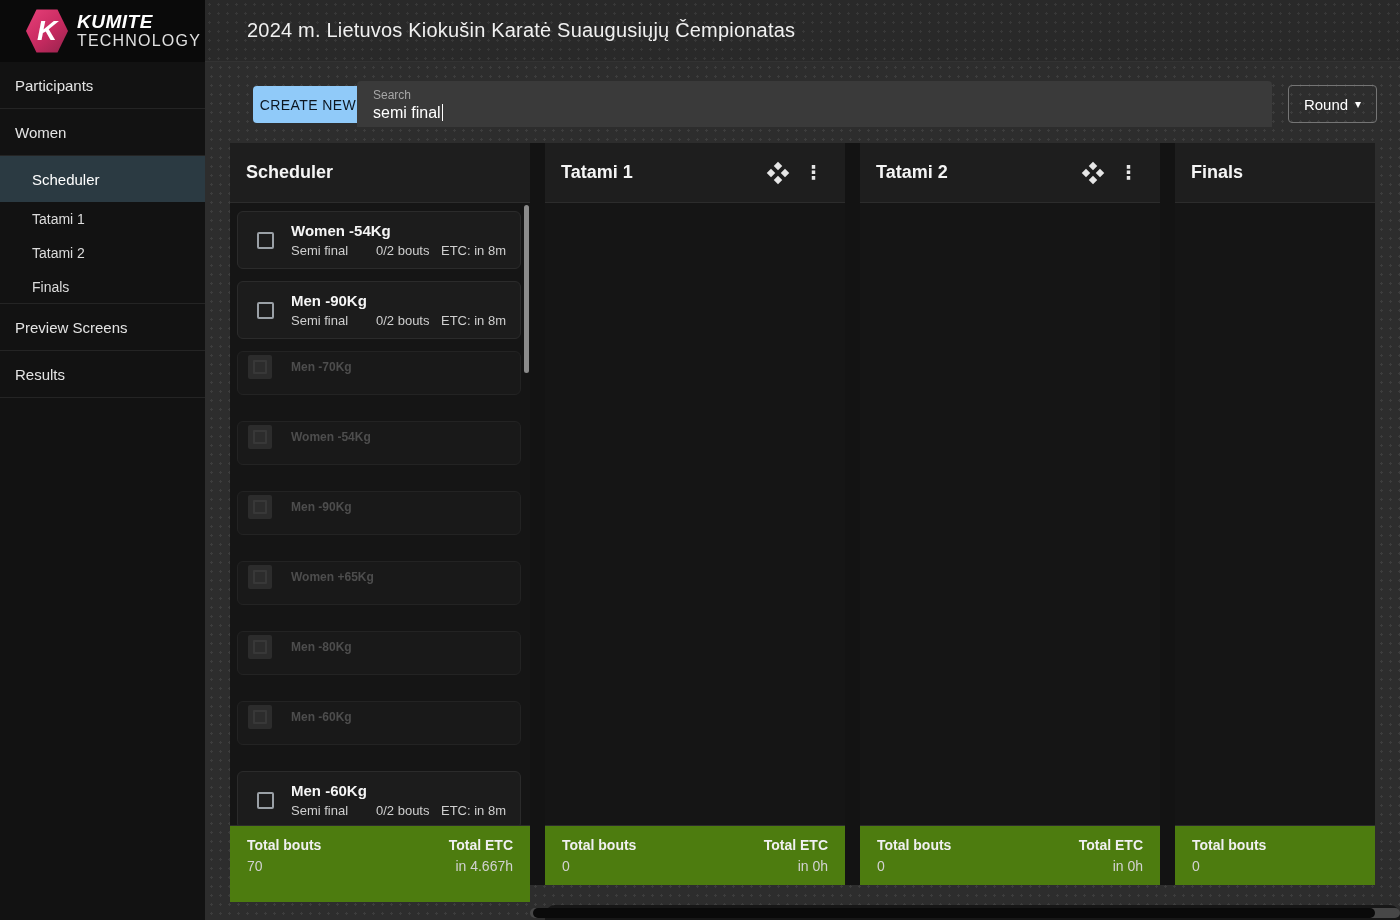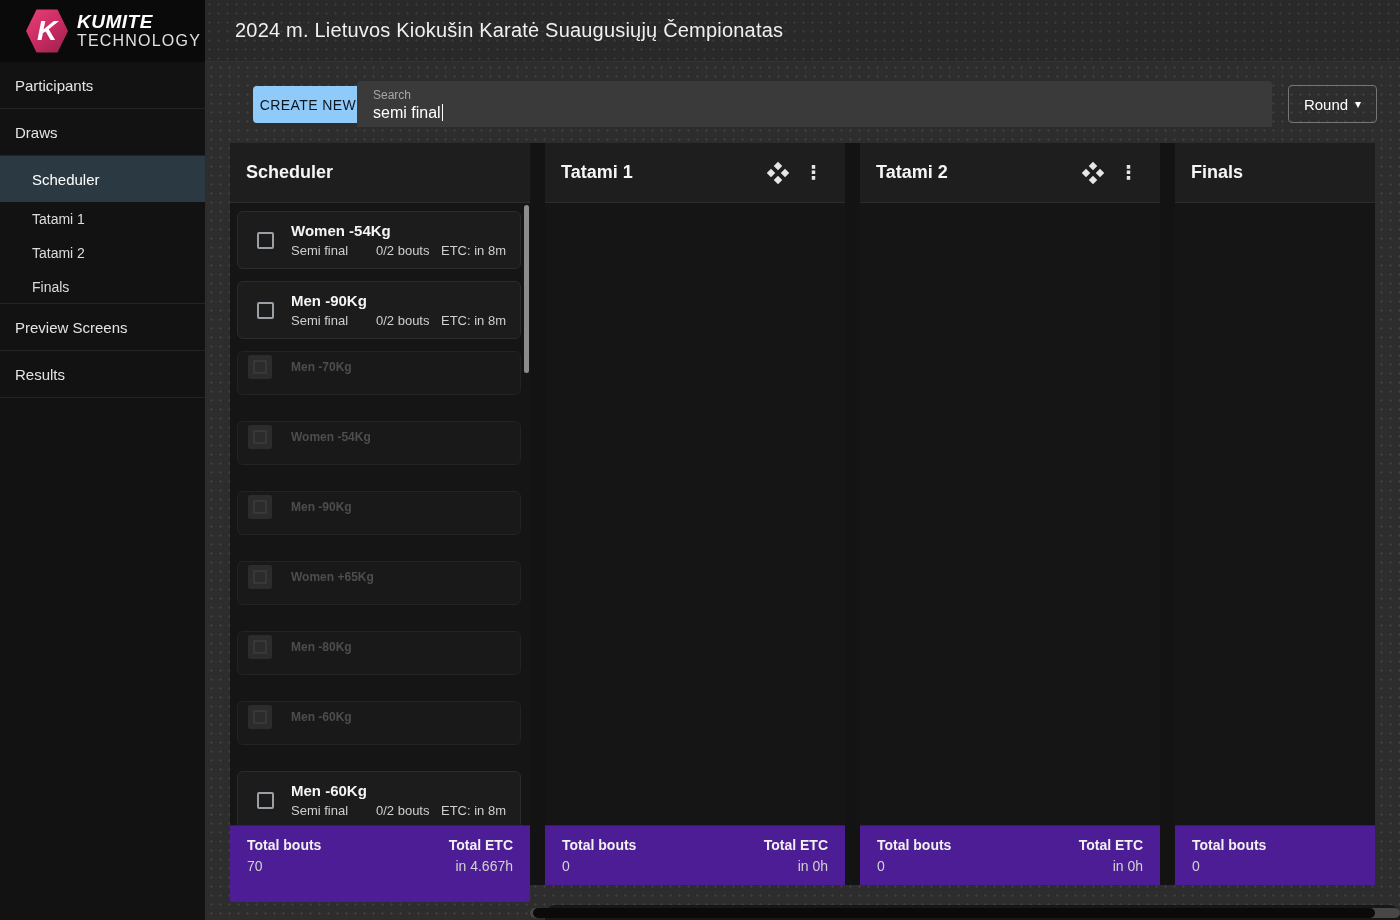--- a/index.html
+++ b/index.html
@@ -4,21 +4,21 @@
 <style>
   * { margin:0; padding:0; box-sizing:border-box; }
   html,body { width:1400px; height:920px; overflow:hidden; }
   body { font-family:"Liberation Sans","DejaVu Sans",sans-serif; background:#2d2d2d; color:#e8e8e8; }
   .app { position:relative; width:1400px; height:920px; overflow:hidden; }
   .dotted { background-color:#2d2d2d; background-image:radial-gradient(#3d3d3d 1px, transparent 1.3px); background-size:9px 9px; }
 
   
   .topbar { position:absolute; left:205px; top:0; width:1195px; height:62px;
             background-color:#292929; background-image:radial-gradient(#383838 1px, transparent 1.3px); background-size:9px 9px;
-            display:flex; align-items:center; padding-left:30px; border-bottom:1px solid rgba(255,255,255,0.05); z-index:5;}
+            display:flex; align-items:center; padding-left:42px; border-bottom:1px solid rgba(255,255,255,0.05); z-index:5;}
   .page-title { font-size:20px; font-weight:400; color:#f0f0f0; letter-spacing:.2px; }
 
   
   .sidebar { position:absolute; left:0; top:0; width:205px; height:920px; background:#121212; z-index:6; }
   .logo-block { height:62px; background:#0a0a0a; display:flex; align-items:center; padding-left:26px; }
   .logo-hex { width:42px; height:46px; background:linear-gradient(140deg,#e8417a 0%,#c72a60 55%,#93234c 100%);
               clip-path:polygon(25% 3%, 75% 3%, 100% 50%, 75% 97%, 25% 97%, 0% 50%);
               display:flex; align-items:center; justify-content:center; }
   .logo-hex span { color:#fff; font-weight:bold; font-style:italic; font-size:28px; line-height:1; }
   .logo-text { margin-left:9px; }
@@ -58,21 +58,21 @@
   .col-head { height:60px; min-height:60px; background:#1e1e1e; border-bottom:1px solid #2c2c2c;
               display:flex; align-items:center; padding:0 22px 0 16px; }
   .col-title { font-size:18px; font-weight:bold; color:#f5f5f5; flex:1; }
   .head-icons { display:flex; align-items:center; gap:16px; }
   .move-ic { position:relative; width:20px; height:20px; cursor:grab; display:inline-block; }
   .move-ic i { position:absolute; width:6px; height:6px; background:#e6e6e6; transform:rotate(45deg); }
   .move-ic i:nth-child(1){ left:7px; top:0; } .move-ic i:nth-child(2){ left:0; top:7px; }
   .move-ic i:nth-child(3){ left:14px; top:7px; } .move-ic i:nth-child(4){ left:7px; top:14px; }
   .more-ic { font-size:19px; color:#e6e6e6; cursor:pointer; line-height:1; font-weight:bold; }
   .col-body { flex:1; overflow:hidden; position:relative; }
-  .col-foot { height:60px; min-height:60px; background:#4c1d95; border-top:1px solid #2c2c2c;
+  .col-foot { height:60px; min-height:60px; background:#4d7c0f; border-top:1px solid #2c2c2c;
               display:flex; justify-content:space-between; padding:11px 17px 0 17px; }
   .col.sched .col-foot { height:77px; min-height:77px; }
   .foot-r { text-align:right; }
   .foot-label { font-size:14px; font-weight:bold; color:#f0f0f0; }
   .foot-val { font-size:14px; color:#d2d2d2; margin-top:5px; }
 
   
   .card { background:#1c1c1c; border:1px solid #2b2b2b; border-radius:6px; margin:0 9px 12px 7px;
           height:58px; display:flex; align-items:center; padding:0 14px 0 19px; cursor:grab; }
   .card.first { margin-top:8px; }
@@ -108,21 +108,21 @@
       <div class="logo-text">
         <div class="brand-name">KUMITE</div>
         <div class="brand-tag">TECHNOLOGY</div>
       </div>
     </div>
     <nav>
       <div class="nav-main">
           <span>Participants</span>
         </div>
       <div class="nav-main">
-          <span>Draws</span>
+          <span>Women</span>
         </div>
       <div class="nav-sub big selected">
           <span>Scheduler</span>
         </div>
       <div class="nav-sub">
           <span>Tatami 1</span>
         </div>
       <div class="nav-sub">
           <span>Tatami 2</span>
         </div>

